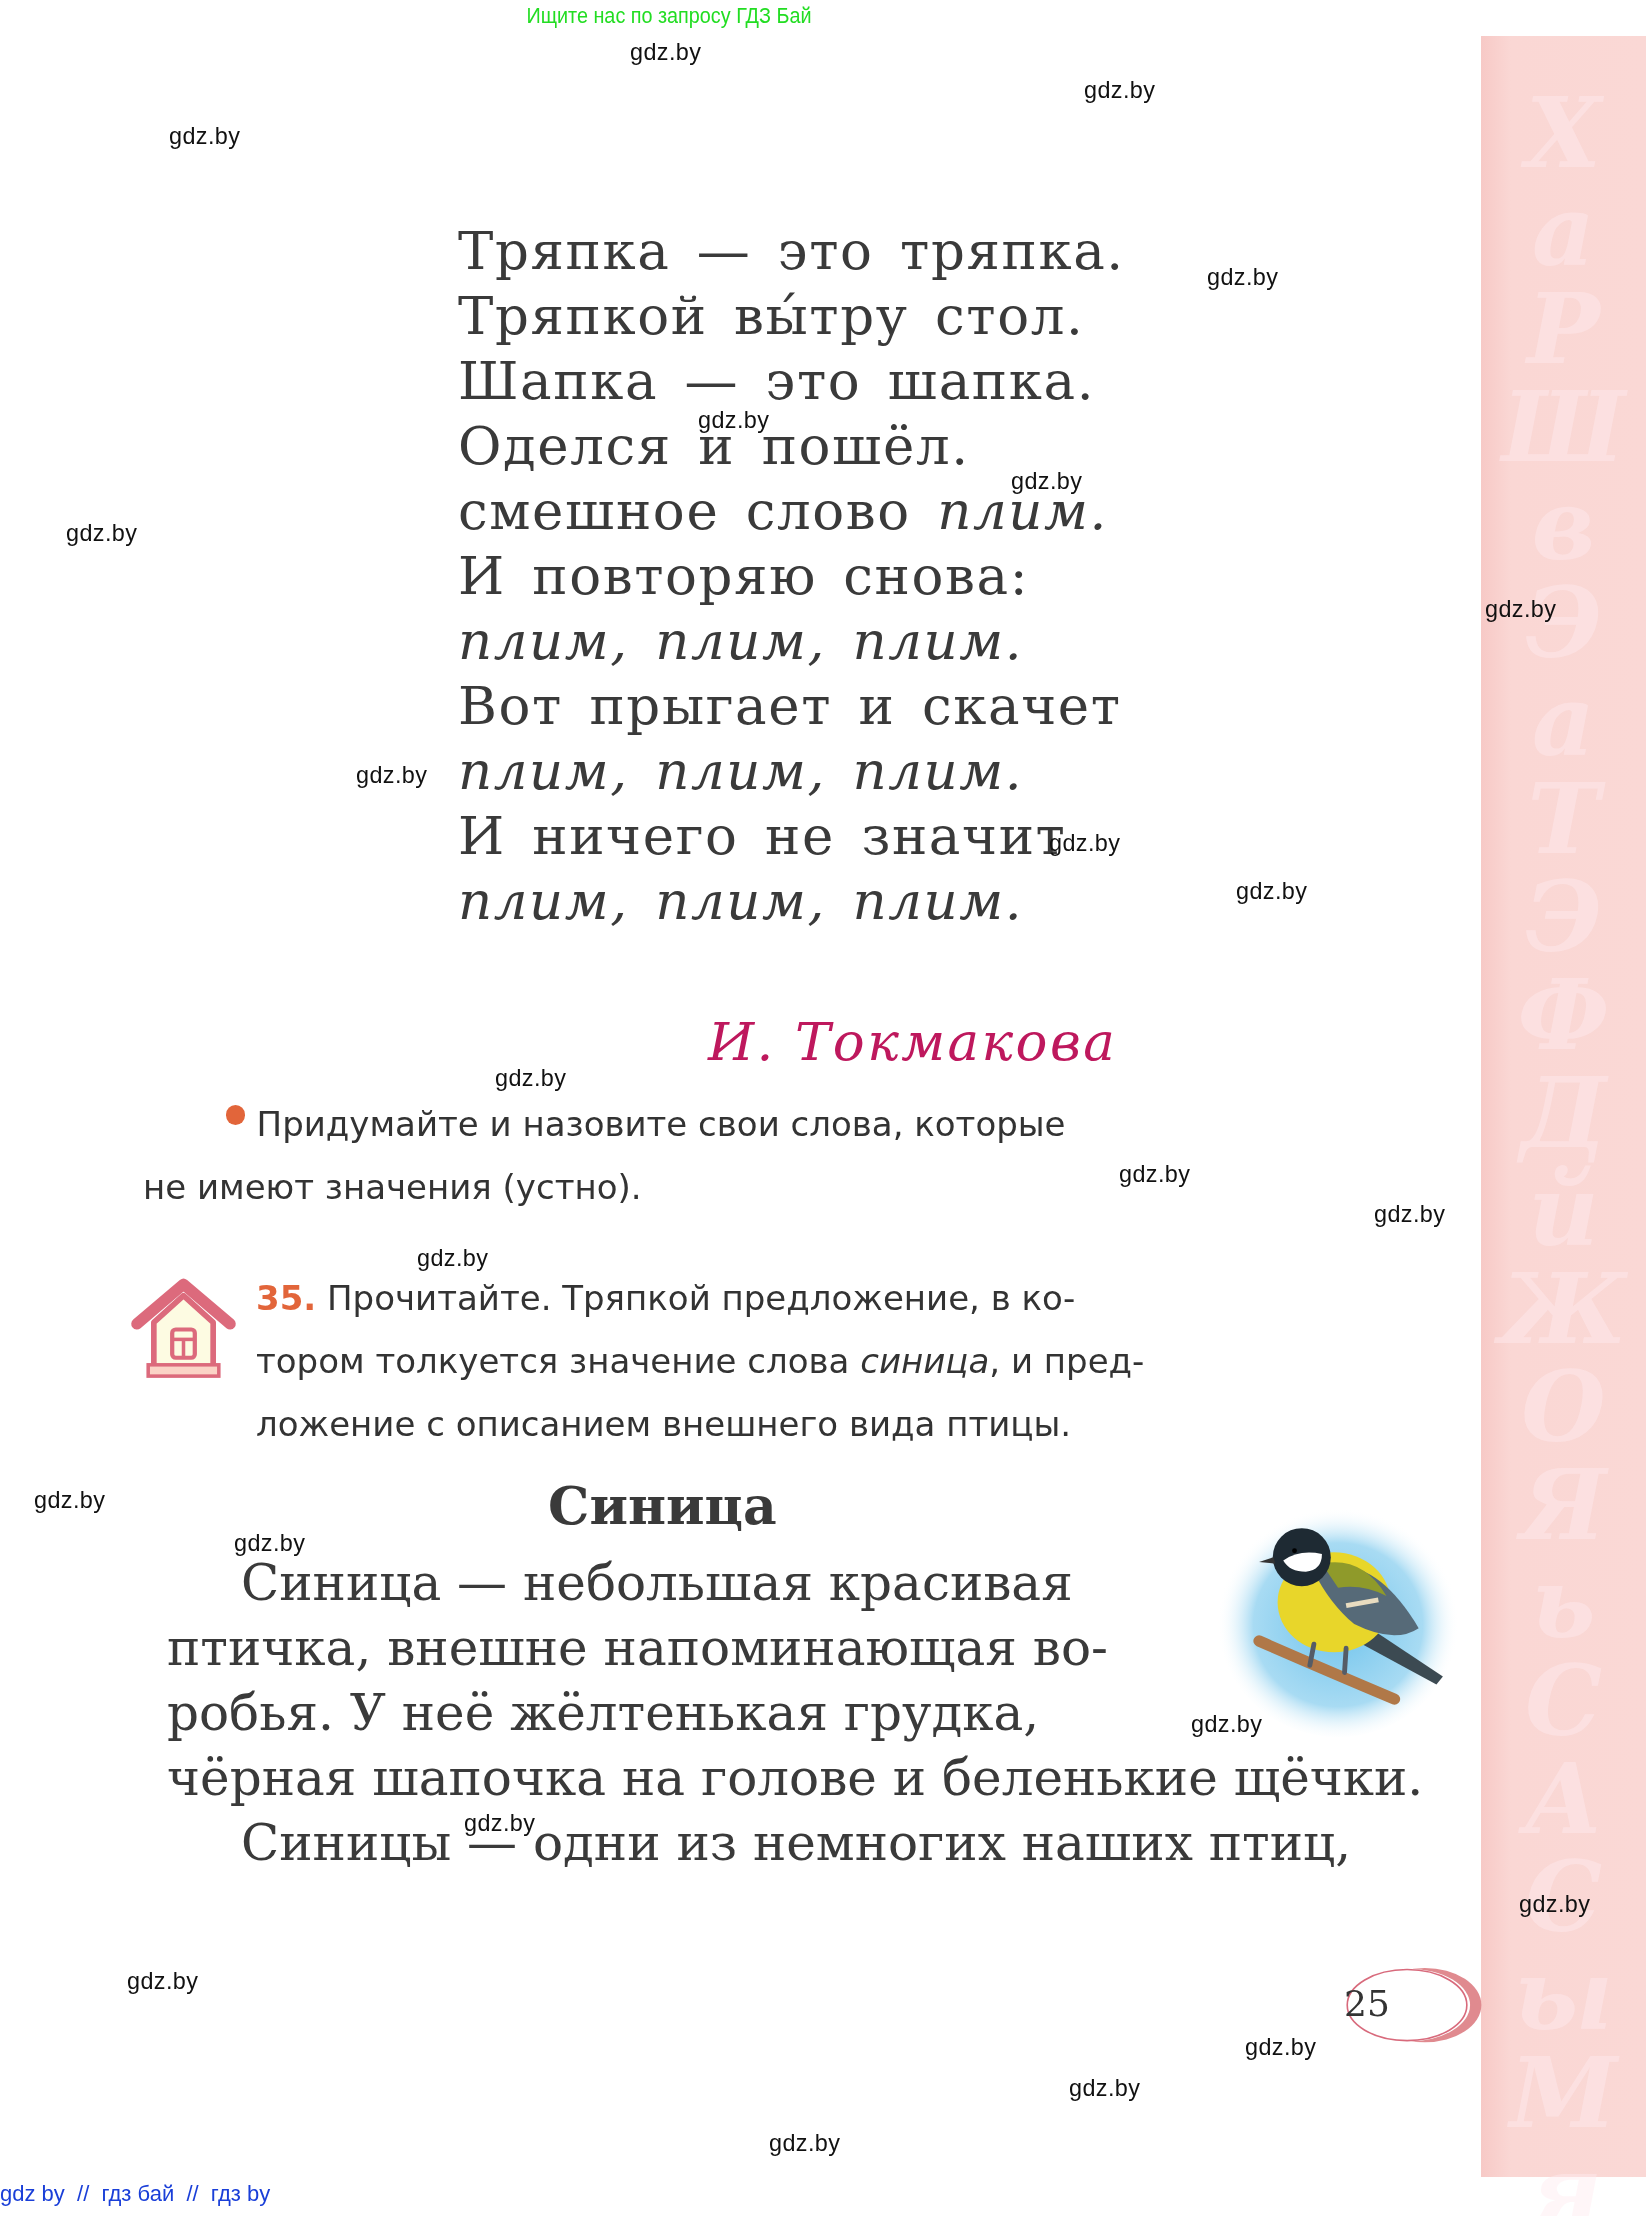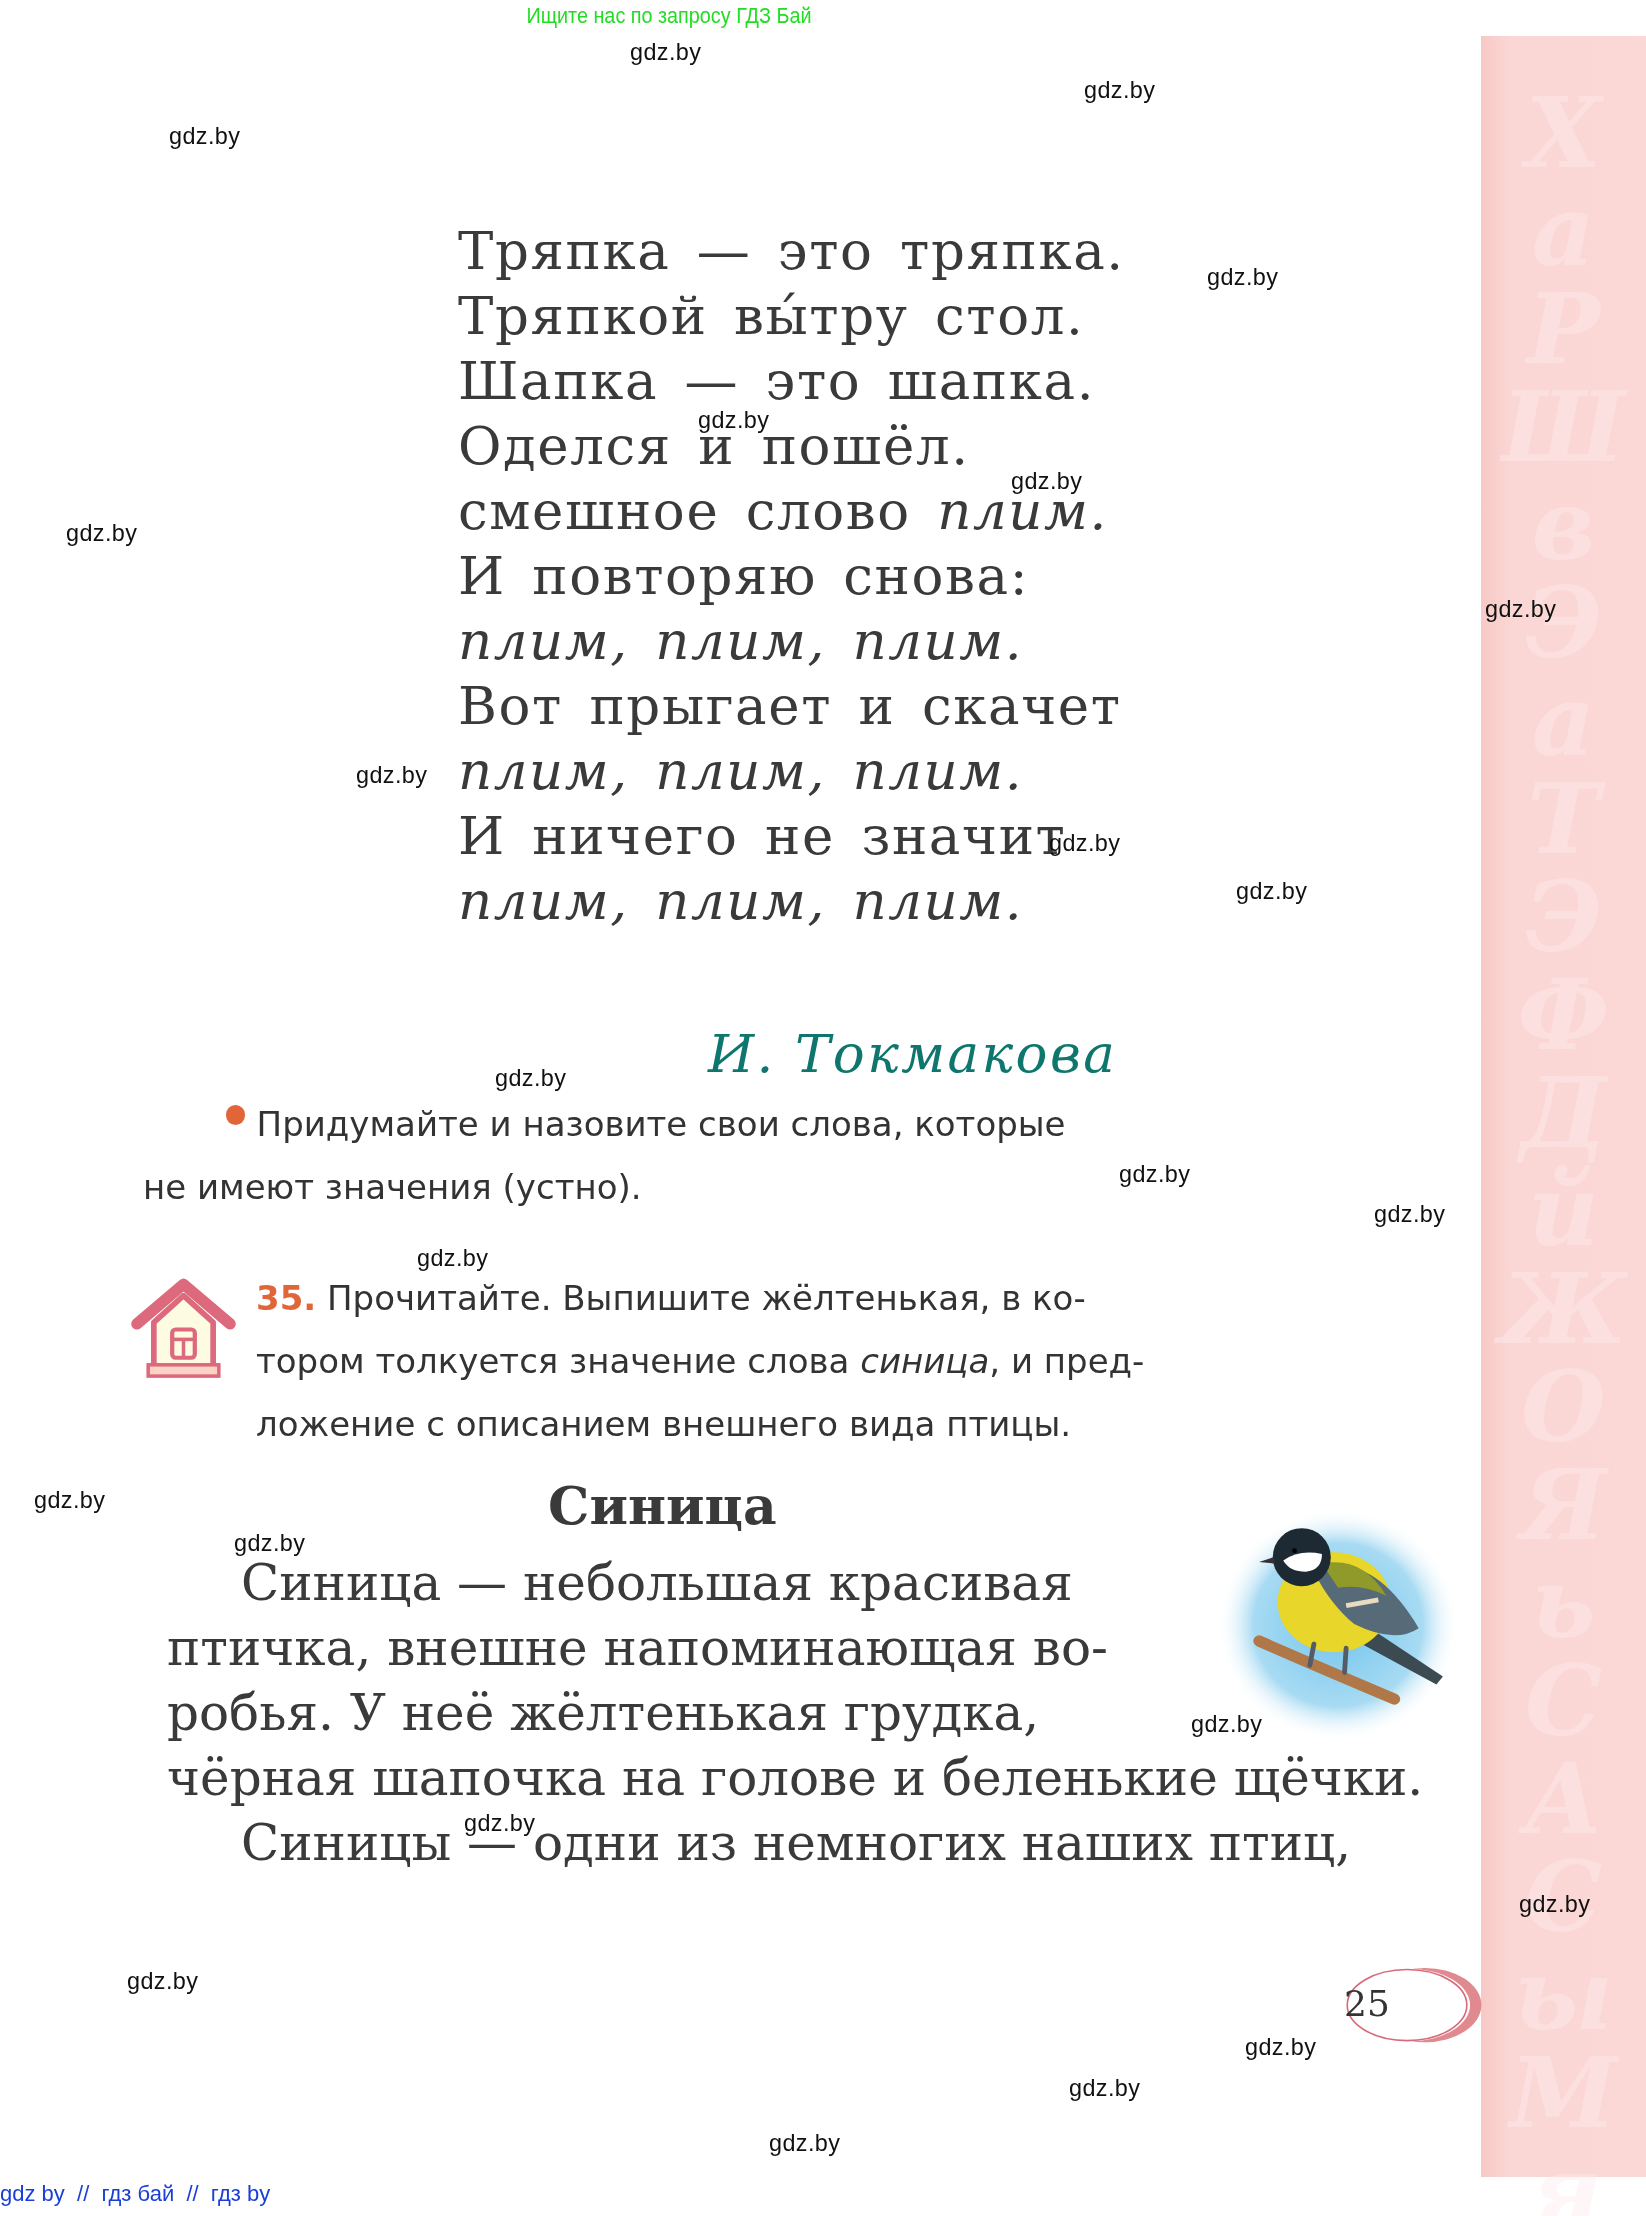--- a/index.html
+++ b/index.html
@@ -29,21 +29,21 @@
   .poem {
     position: absolute; left: 458px; top: 218px;
     font-family: "DejaVu Serif", serif; font-size: 53px; line-height: 65px;
     color: #3a3a3a; letter-spacing: 1.6px; word-spacing: 8px;
   }
   .poem .line { white-space: nowrap; height: 65px; }
   .poem .it { font-style: italic; }
   .author {
     position: absolute; left: 708px; top: 1011px;
     font-family: "DejaVu Serif", serif; font-style: italic; font-size: 53px;
-    letter-spacing: 2.4px; color: #0f766e; white-space: nowrap; margin-top: 12px;
+    letter-spacing: 2.4px; color: #be185d; white-space: nowrap;
   }
   .sans-para {
     position: absolute; font-family: "DejaVu Sans", sans-serif; font-size: 34px;
     line-height: 63px; color: #333; white-space: nowrap;
   }
   .bullet-dot {
     display: inline-block; width: 19.3px; height: 19.3px; border-radius: 50%;
     background: #e2653a; margin-right: 11.3px; vertical-align: 11.3px;
   }
   .task-num { color: #e2653a; font-weight: bold; }
@@ -127,21 +127,21 @@
 
 <svg class="house" viewBox="0 0 160 160">
   <polygon points="38,70 80,32 122,70 122,138 38,138" fill="#fdfbe2" stroke="#dc6a7c" stroke-width="8" stroke-linejoin="round"></polygon>
   <path d="M14,72 L80,16 L146,72" fill="none" stroke="#dc6a7c" stroke-width="16" stroke-linecap="round" stroke-linejoin="round"></path>
   <rect x="30" y="130" width="100" height="16" fill="#fbd3c6" stroke="#dc6a7c" stroke-width="5"></rect>
   <rect x="64" y="80" width="32" height="40" rx="5" fill="none" stroke="#dc6a7c" stroke-width="6"></rect>
   <line x1="64" y1="94" x2="96" y2="94" stroke="#dc6a7c" stroke-width="5"></line>
   <line x1="80" y1="94" x2="80" y2="120" stroke="#dc6a7c" stroke-width="5"></line>
 </svg>
 <div class="sans-para" style="left:256px; top:1267px;">
-  <span class="task-num">35.</span> <span>Прочитайте. Выпишите жёлтенькая, в ко-</span>
+  <span class="task-num">35.</span> <span>Прочитайте. Тряпкой предложение, в ко-</span>
 </div>
 <div class="sans-para" style="left:256px; top:1330px;">
   <span>тором толкуется значение слова </span><span style="font-style:italic">синица</span><span>, и пред-</span>
 </div>
 <div class="sans-para" style="left:256px; top:1393px;">ложение с описанием внешнего вида птицы.</div>
 
 <div class="title">Синица</div>
 <div class="prose">
   <div class="line" style="padding-left:74px">Синица — небольшая красивая</div>
   <div class="line">птичка, внешне напоминающая во-</div>

